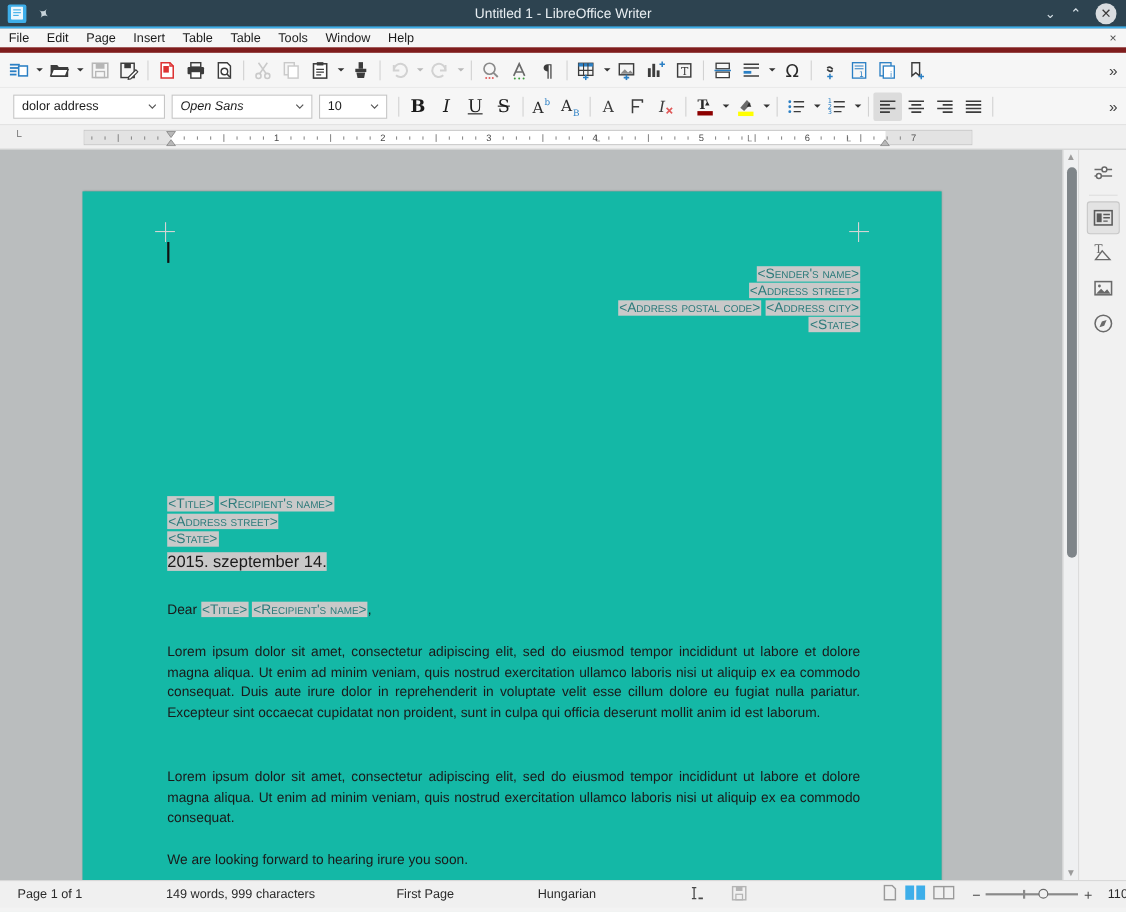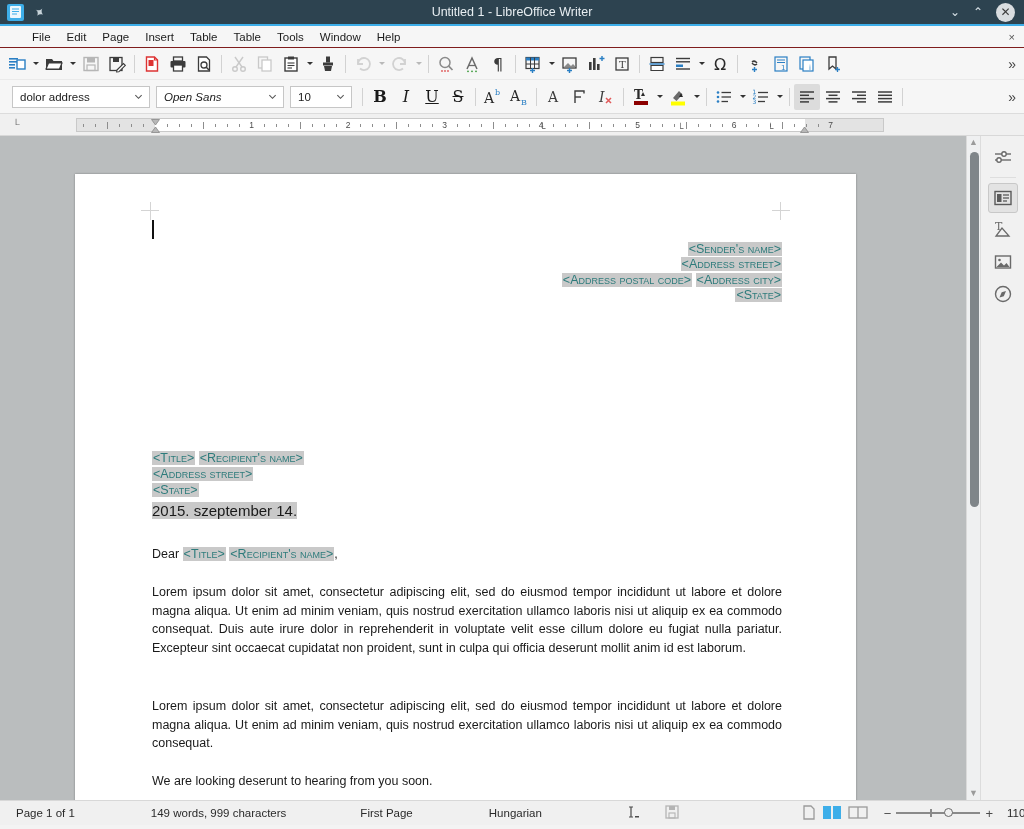--- a/index.html
+++ b/index.html
@@ -38,21 +38,21 @@
   .tb-close {
     width: 19px; height: 19px; border-radius: 50%;
     background: #d9dde0; color: #3a3a3a;
     display: flex; align-items: center; justify-content: center;
     font-size: 12px;
   }
 
   
   .menubar {
     height: 22px; background: #f6f6f6; display: flex; align-items: center;
-    padding-left: 24px; border-bottom: 1px solid #7f1d1d; position: relative;
+    padding-left: 0; border-bottom: 5px solid #7f1d1d; position: relative;
   }
   .menu-item {
     font-size: 11.5px; color: #1b1b1b; padding: 2px 8px; cursor: default;
   }
   .menu-close {
     position: absolute; right: 9px; font-size: 11px; color: #555;
   }
 
   
   .toolbar {
@@ -128,21 +128,21 @@
   .tabstop {
     position: absolute; bottom: 0px; font-size: 9px; color: #555; line-height: 6px;
   }
 
   
   .main {
     position: relative; height: 664px; background: #babdbe; overflow: hidden;
   }
   .page {
     position: absolute; left: 75px; top: 38px; width: 781px; height: 640px;
-    background: #ffffff; box-shadow: 0 0 2px rgba(0,0,0,.35);
+    background: #14b8a6; box-shadow: 0 0 2px rgba(0,0,0,.35);
   }
   .doc {
     position: absolute; left: 77px; top: 68px; right: 74px;
     font-size: 12.5px; color: #1a1a1a;
   }
   .corner-mark {
     position: absolute; left: 66px; top: 36px; width: 18px; height: 1px;
     background: #d4d4d4;
   }
   .corner-mark2 {
@@ -785,21 +785,21 @@
       </div>
 
       <div class="greet">
         <span>Dear</span>
         <span class="fld">&lt;Title&gt;</span>
         <span class="fld">&lt;Recipient's name&gt;</span><span>,</span>
       </div>
 
       <div class="para p1">Lorem ipsum dolor sit amet, consectetur adipiscing elit, sed do eiusmod tempor incididunt ut labore et dolore magna aliqua. Ut enim ad minim veniam, quis nostrud exercitation ullamco laboris nisi ut aliquip ex ea commodo consequat. Duis aute irure dolor in reprehenderit in voluptate velit esse cillum dolore eu fugiat nulla pariatur. Excepteur sint occaecat cupidatat non proident, sunt in culpa qui officia deserunt mollit anim id est laborum.</div>
       <div class="para p2">Lorem ipsum dolor sit amet, consectetur adipiscing elit, sed do eiusmod tempor incididunt ut labore et dolore magna aliqua. Ut enim ad minim veniam, quis nostrud exercitation ullamco laboris nisi ut aliquip ex ea commodo consequat.</div>
-      <div class="para p3">We are looking deserunt to hearing from you soon.</div>
+      <div class="para p3">We are looking forward to hearing irure you soon.</div>
 
     </div>
   </div>
 
   <div class="vscroll">
     <div class="up">▲</div>
     <div class="thumb"></div>
     <div class="down">▼</div>
   </div>
 

